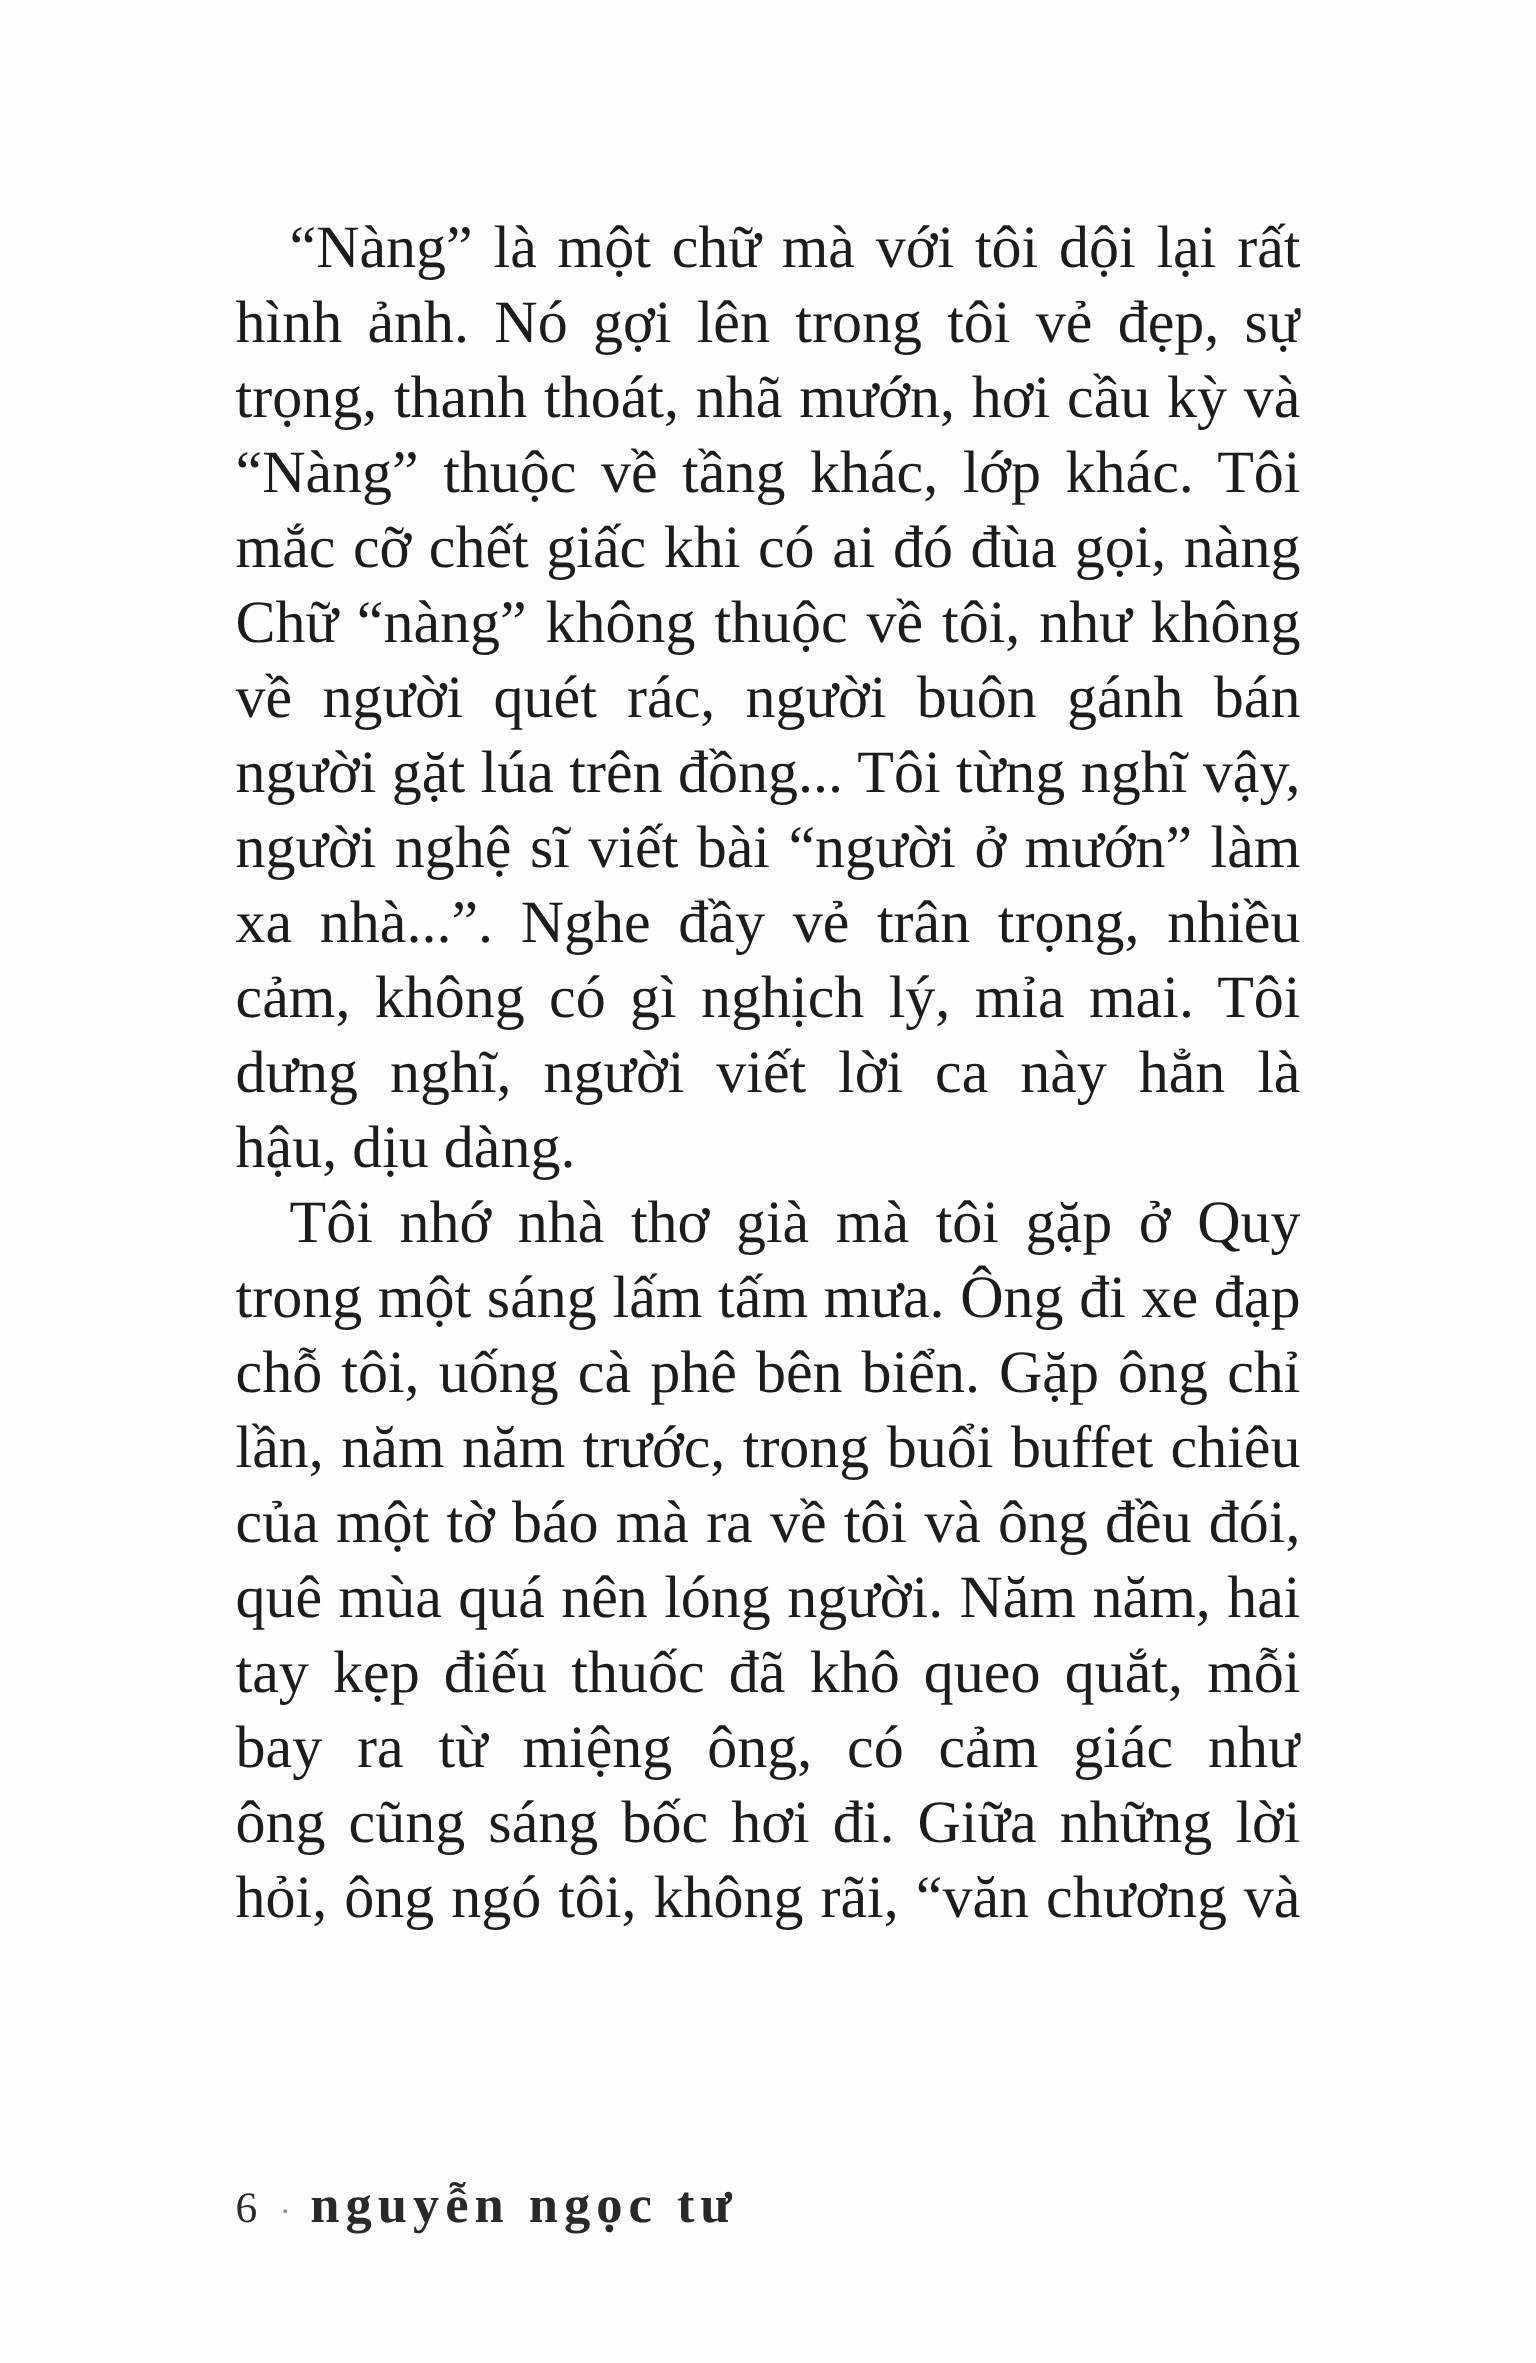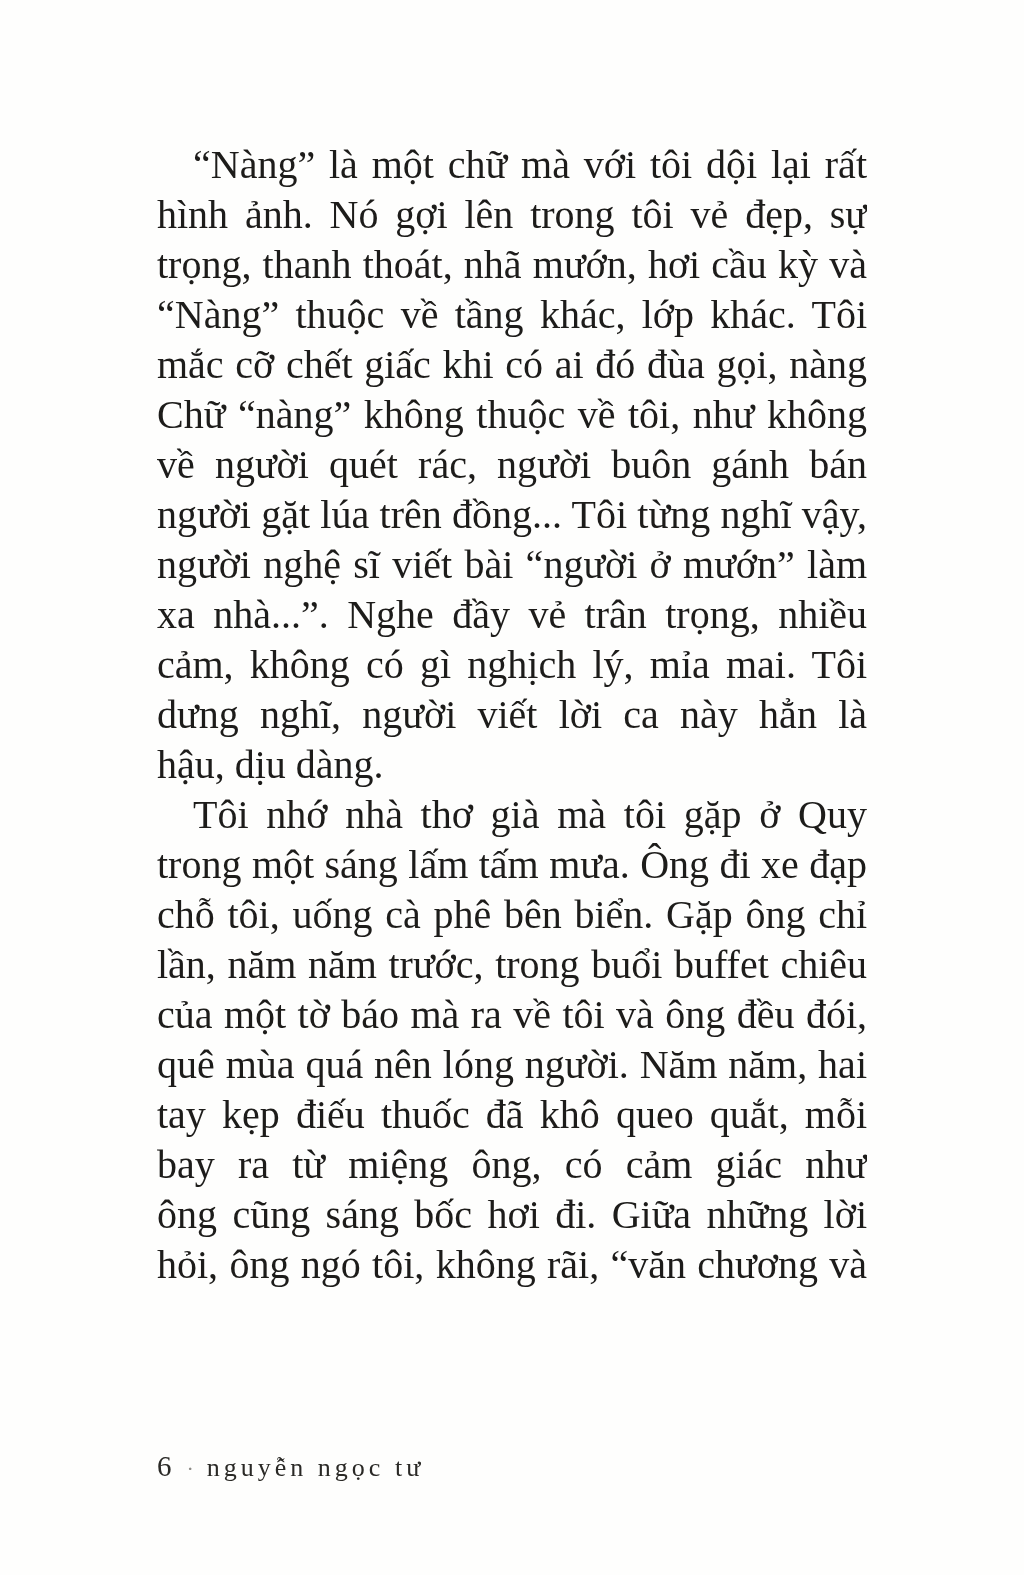--- a/index.html
+++ b/index.html
@@ -55,22 +55,23 @@
   }
   .page-number {
     font-size: 29px;
   }
   .sep {
     color: #8d8b86;
     font-size: 22px;
     margin: 0 13px 0 15px;
   }
   .author {
-    font-size: 26px;
+    font-size: 35px;
     letter-spacing: 4px;
+    font-weight: bold;
   }
 </style>
 </head>
 <body>
 
 <div class="page">
 
   <div class="text-block">
 
     <div class="para">

